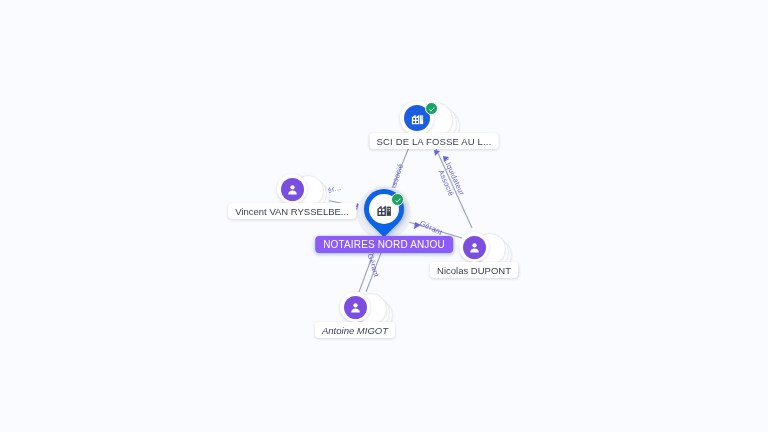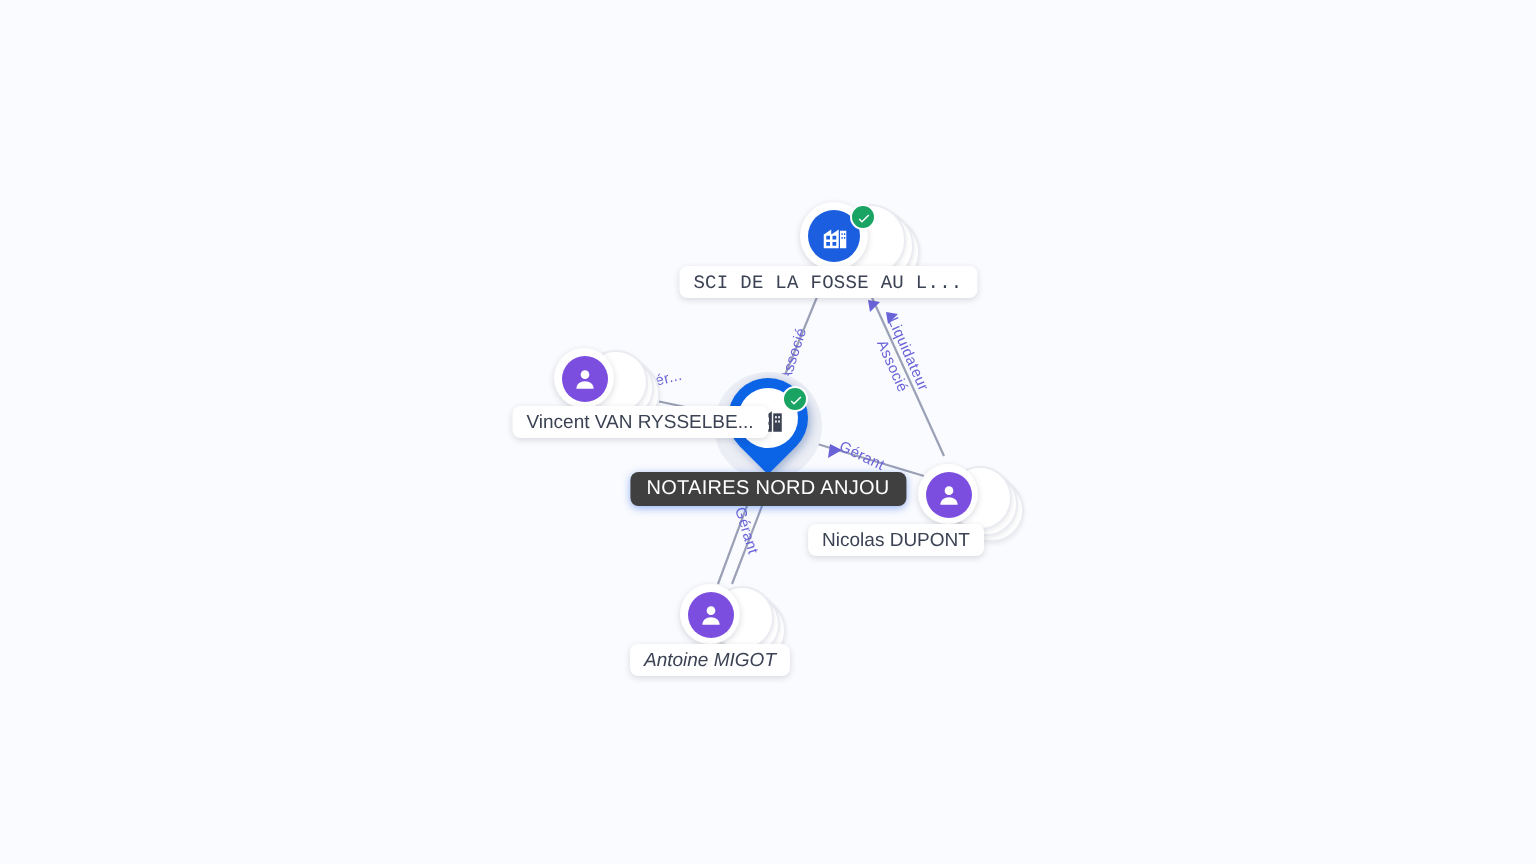--- a/index.html
+++ b/index.html
@@ -158,21 +158,21 @@
     padding: 2.5px 7px;
     font-size: 9.5px;
     color: #3b4253;
     box-shadow: 0 1px 3px rgba(40,45,70,0.17);
     font-family: "Liberation Sans", sans-serif;
   }
   .node-label.uppercase {
     letter-spacing: 0.15px;
   }
   .node-label.primary {
-    background: #404040;
+    background: #8b5cf6;
     color: #ffffff;
     font-size: 10px;
     padding: 3px 8px;
     box-shadow: 0 1px 4px rgba(19,88,232,0.45);
   }
 </style>
 </head>
 <body>
 
 <div id="graph-canvas">
@@ -223,21 +223,21 @@
           <rect x="19.2" y="12" width="1" height="1.4" fill="#1b5fe0"></rect>
         </svg>
       </div>
     </div>
     <div class="badge" style="left:8px; top:-16px;">
       <svg width="8" height="8" viewBox="0 0 24 24">
         <path fill="#ffffff" d="M9 16.2l-3.5-3.5L4 14.2 9 19.2 20 8.2l-1.5-1.5z"></path>
       </svg>
     </div>
   </div>
-  <div class="node-label uppercase" style="left:414px; top:133px;font-family:Liberation Mono, monospace;">SCI DE LA FOSSE AU L...</div>
+  <div class="node-label uppercase" style="left:434px; top:133px;">SCI DE LA FOSSE AU L...</div>
 
   <div class="node" style="left:384px; top:213px;">
     <div class="pin-halo"></div>
     <div class="pin">
       <div class="pin-body"></div>
       <div class="pin-inner">
         <svg width="17" height="17" viewBox="0 0 24 24">
           <path fill="#3b4253" d="M2 21V11l6-4.5V11l6-4.5V21H2zm2-2h3v-3H4v3zm0-5h3v-3H4v3zm5 5h3v-3H9v3zm0-5h3v-3H9v3z"></path>
           <rect x="15" y="8" width="6" height="13" fill="#3b4253"></rect>
           <rect x="16.3" y="10" width="1.2" height="1.5" fill="#ffffff"></rect>
@@ -261,36 +261,36 @@
     <div class="stack s1"></div>
     <div class="avatar">
       <div class="disc">
         <svg width="13" height="13" viewBox="0 0 24 24">
           <circle cx="12" cy="8" r="4" fill="#ffffff"></circle>
           <path fill="#ffffff" d="M4 21c0-4.4 3.6-7 8-7s8 2.6 8 7H4z"></path>
         </svg>
       </div>
     </div>
   </div>
-  <div class="node-label" style="left:292px; top:203px;margin-left:28px;">Vincent VAN RYSSELBE...</div>
+  <div class="node-label" style="left:292px; top:203px;">Vincent VAN RYSSELBE...</div>
 
   <div class="node person-node" style="left:474px; top:247px;">
     <div class="stack s3"></div>
     <div class="stack s2"></div>
     <div class="stack s1"></div>
     <div class="avatar">
       <div class="disc">
         <svg width="13" height="13" viewBox="0 0 24 24">
           <circle cx="12" cy="8" r="4" fill="#ffffff"></circle>
           <path fill="#ffffff" d="M4 21c0-4.4 3.6-7 8-7s8 2.6 8 7H4z"></path>
         </svg>
       </div>
     </div>
   </div>
-  <div class="node-label" style="left:448px; top:262px;">Nicolas DUPONT</div>
+  <div class="node-label" style="left:474px; top:262px;">Nicolas DUPONT</div>
 
   <div class="node person-node" style="left:355px; top:307px;">
     <div class="stack s3"></div>
     <div class="stack s2"></div>
     <div class="stack s1"></div>
     <div class="avatar">
       <div class="disc">
         <svg width="13" height="13" viewBox="0 0 24 24">
           <circle cx="12" cy="8" r="4" fill="#ffffff"></circle>
           <path fill="#ffffff" d="M4 21c0-4.4 3.6-7 8-7s8 2.6 8 7H4z"></path>

